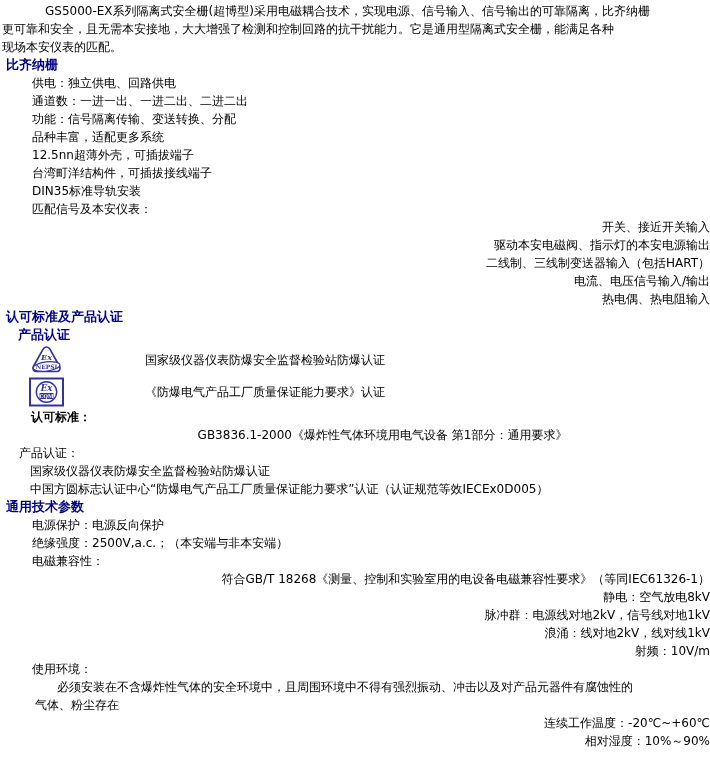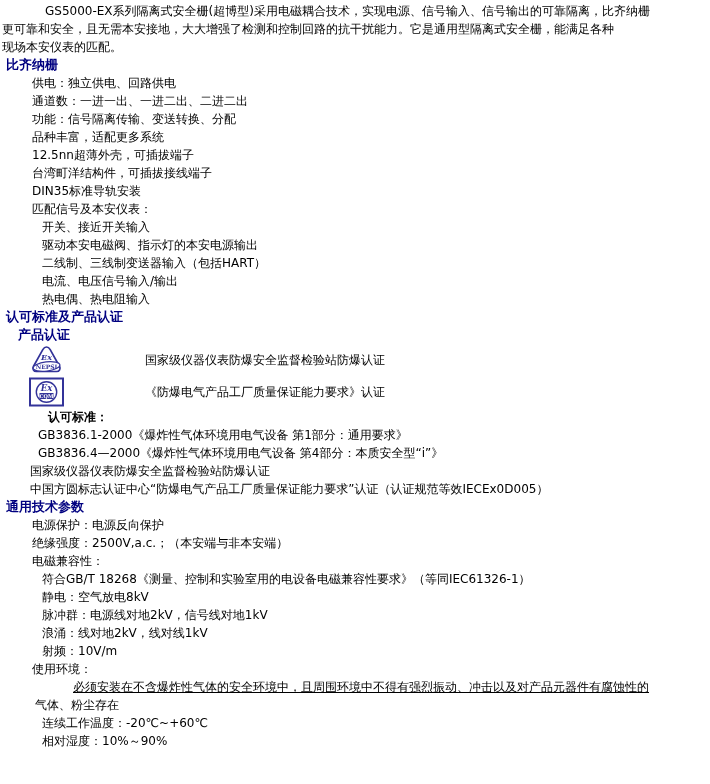--- a/index.html
+++ b/index.html
@@ -9,27 +9,27 @@
     position:relative; width:710px; height:784px; overflow:hidden;
     background:#ffffff; color:var(--ink);
     font-family:"DejaVu Sans", sans-serif;
     padding-top:2px;
   }
   .line { font-size:12px; line-height:18px; height:18px; white-space:nowrap; }
   .para1 { padding-left:45px; }
   .para0 { padding-left:2px; }
   .h1 { padding-left:6px;  font-weight:bold; color:var(--navy); font-size:13px; }
   .h2 { padding-left:18px; font-weight:bold; color:var(--navy); font-size:13px; }
-  .h3 { padding-left:48px; font-weight:bold; color:var(--ink); }
+  .h3 { padding-left:31px; font-weight:bold; color:var(--ink); }
   .ind1 { padding-left:32px; }
-  .ind2 { padding-left:42px; }
-  .indgb { padding-left:38px; }
+  .ind2 { padding-left:42px;text-align:right; }
+  .indgb { padding-left:55px;text-align:center; }
   .indpc { padding-left:19px; }
   .indcert { padding-left:30px; }
-  .indenv { padding-left:73px;text-decoration:underline; }
+  .indenv { padding-left:57px; }
   .indwrap { padding-left:7px;margin-left:28px; }
   .cert-row { display:flex; align-items:center; height:32px; padding-left:28px; white-space:nowrap; }
   .cert-row .mark { width:37px; height:30px; flex:0 0 auto; }
   .cert-row .cert-label { font-size:12px; margin-left:80px; }
   svg text { font-family:"DejaVu Serif", serif; fill:var(--icon); }
 </style>
 </head>
 <body>
 
 <div class="page">
@@ -72,21 +72,21 @@
       <circle cx="18.5" cy="15" r="10.2" fill="none" stroke="#333399" stroke-width="1.4"></circle>
       <text x="18.5" y="14" font-size="8.5" font-style="italic" font-weight="bold" text-anchor="middle">Ex</text>
       <rect x="11.5" y="16" width="14" height="6" fill="#333399"></rect>
       <text x="18.5" y="21" font-size="5" font-weight="bold" text-anchor="middle" fill="#ffffff" style="fill:#ffffff">CQM</text>
     </svg>
     <span class="cert-label">《防爆电气产品工厂质量保证能力要求》认证</span>
   </div>
 
   <div class="line h3">认可标准：</div>
   <div class="line indgb">GB3836.1-2000《爆炸性气体环境用电气设备 第1部分：通用要求》</div>
-  <div class="line indgb">GB3836.4—2000《爆炸性气体环境用电气设备 第4部分：本质安全型“i”》</div>
+  <div class="line indpc">产品认证：</div>
   <div class="line indcert">国家级仪器仪表防爆安全监督检验站防爆认证</div>
   <div class="line indcert">中国方圆标志认证中心“防爆电气产品工厂质量保证能力要求”认证（认证规范等效IECEx0D005）</div>
 
   <div class="line h1">通用技术参数</div>
   <div class="line ind1">电源保护：电源反向保护</div>
   <div class="line ind1">绝缘强度：2500V,a.c.；（本安端与非本安端）</div>
   <div class="line ind1">电磁兼容性：</div>
   <div class="line ind2">符合GB/T 18268《测量、控制和实验室用的电设备电磁兼容性要求》（等同IEC61326-1）</div>
   <div class="line ind2">静电：空气放电8kV</div>
   <div class="line ind2">脉冲群：电源线对地2kV，信号线对地1kV</div>

